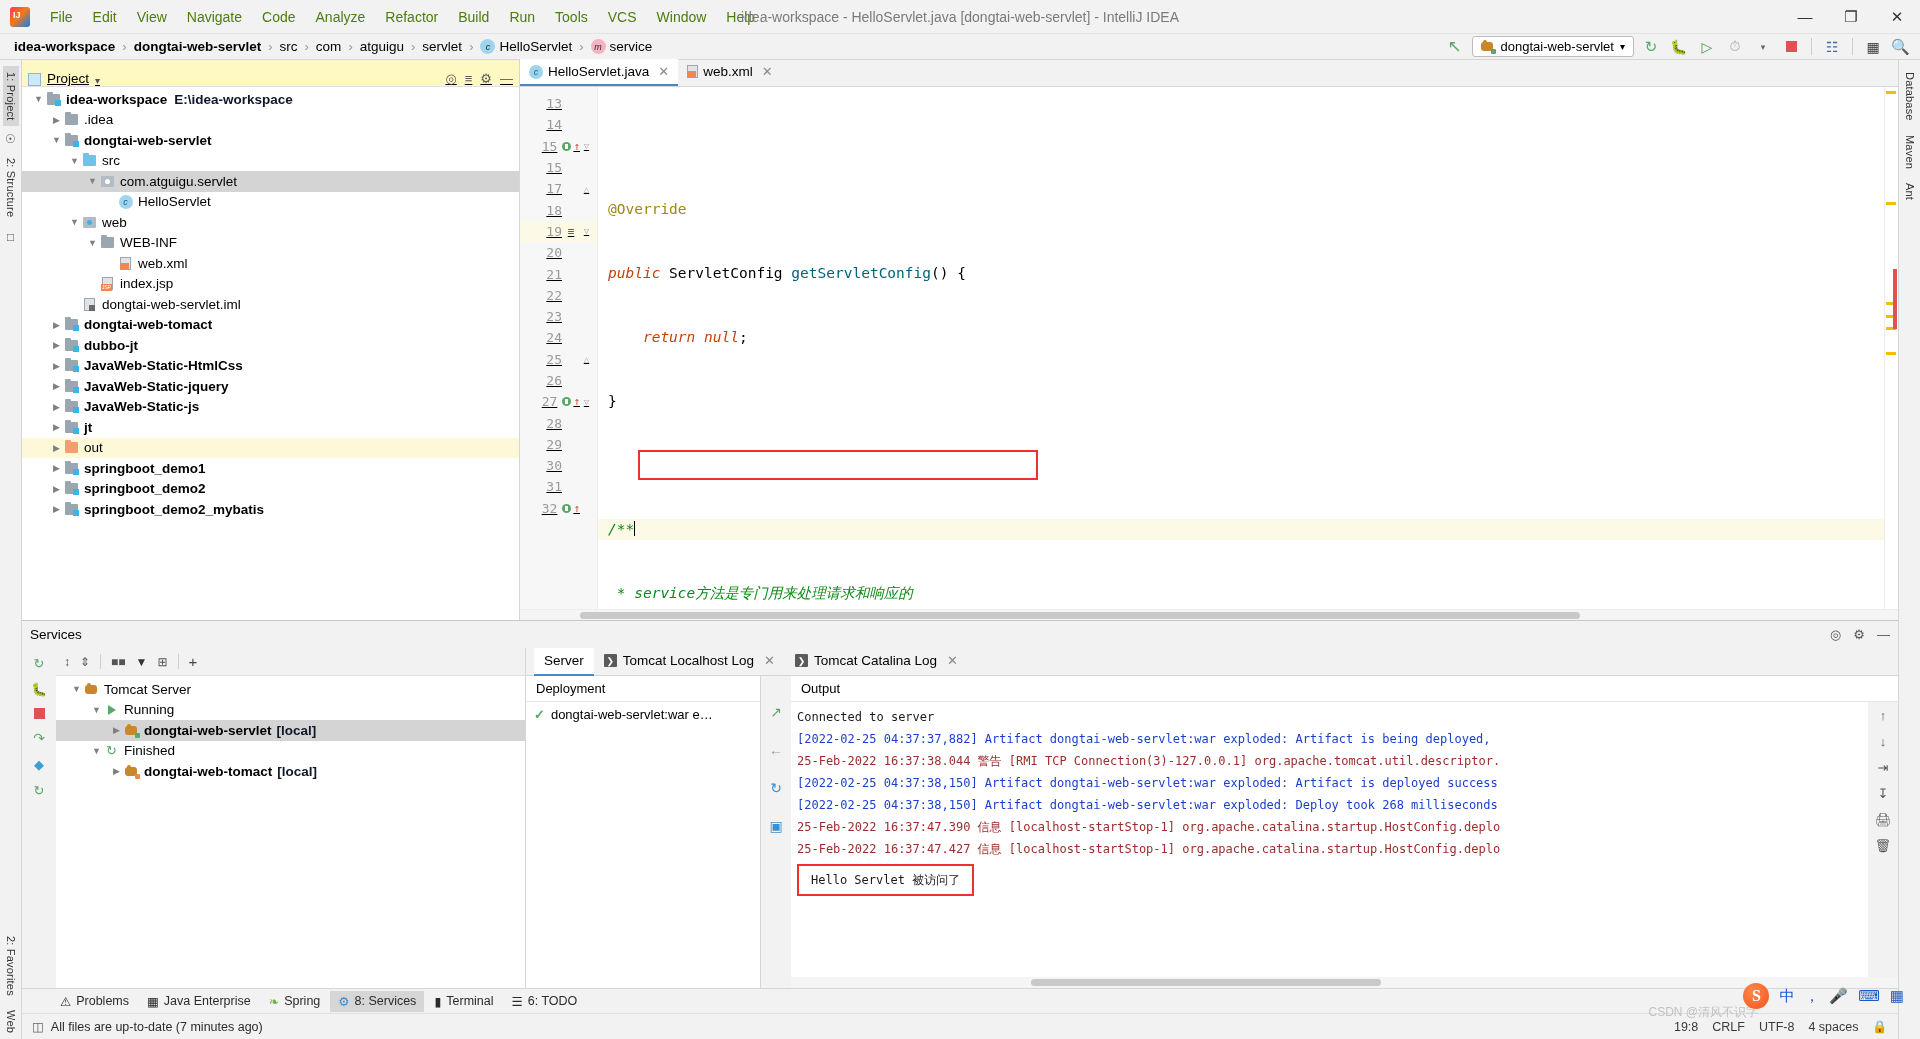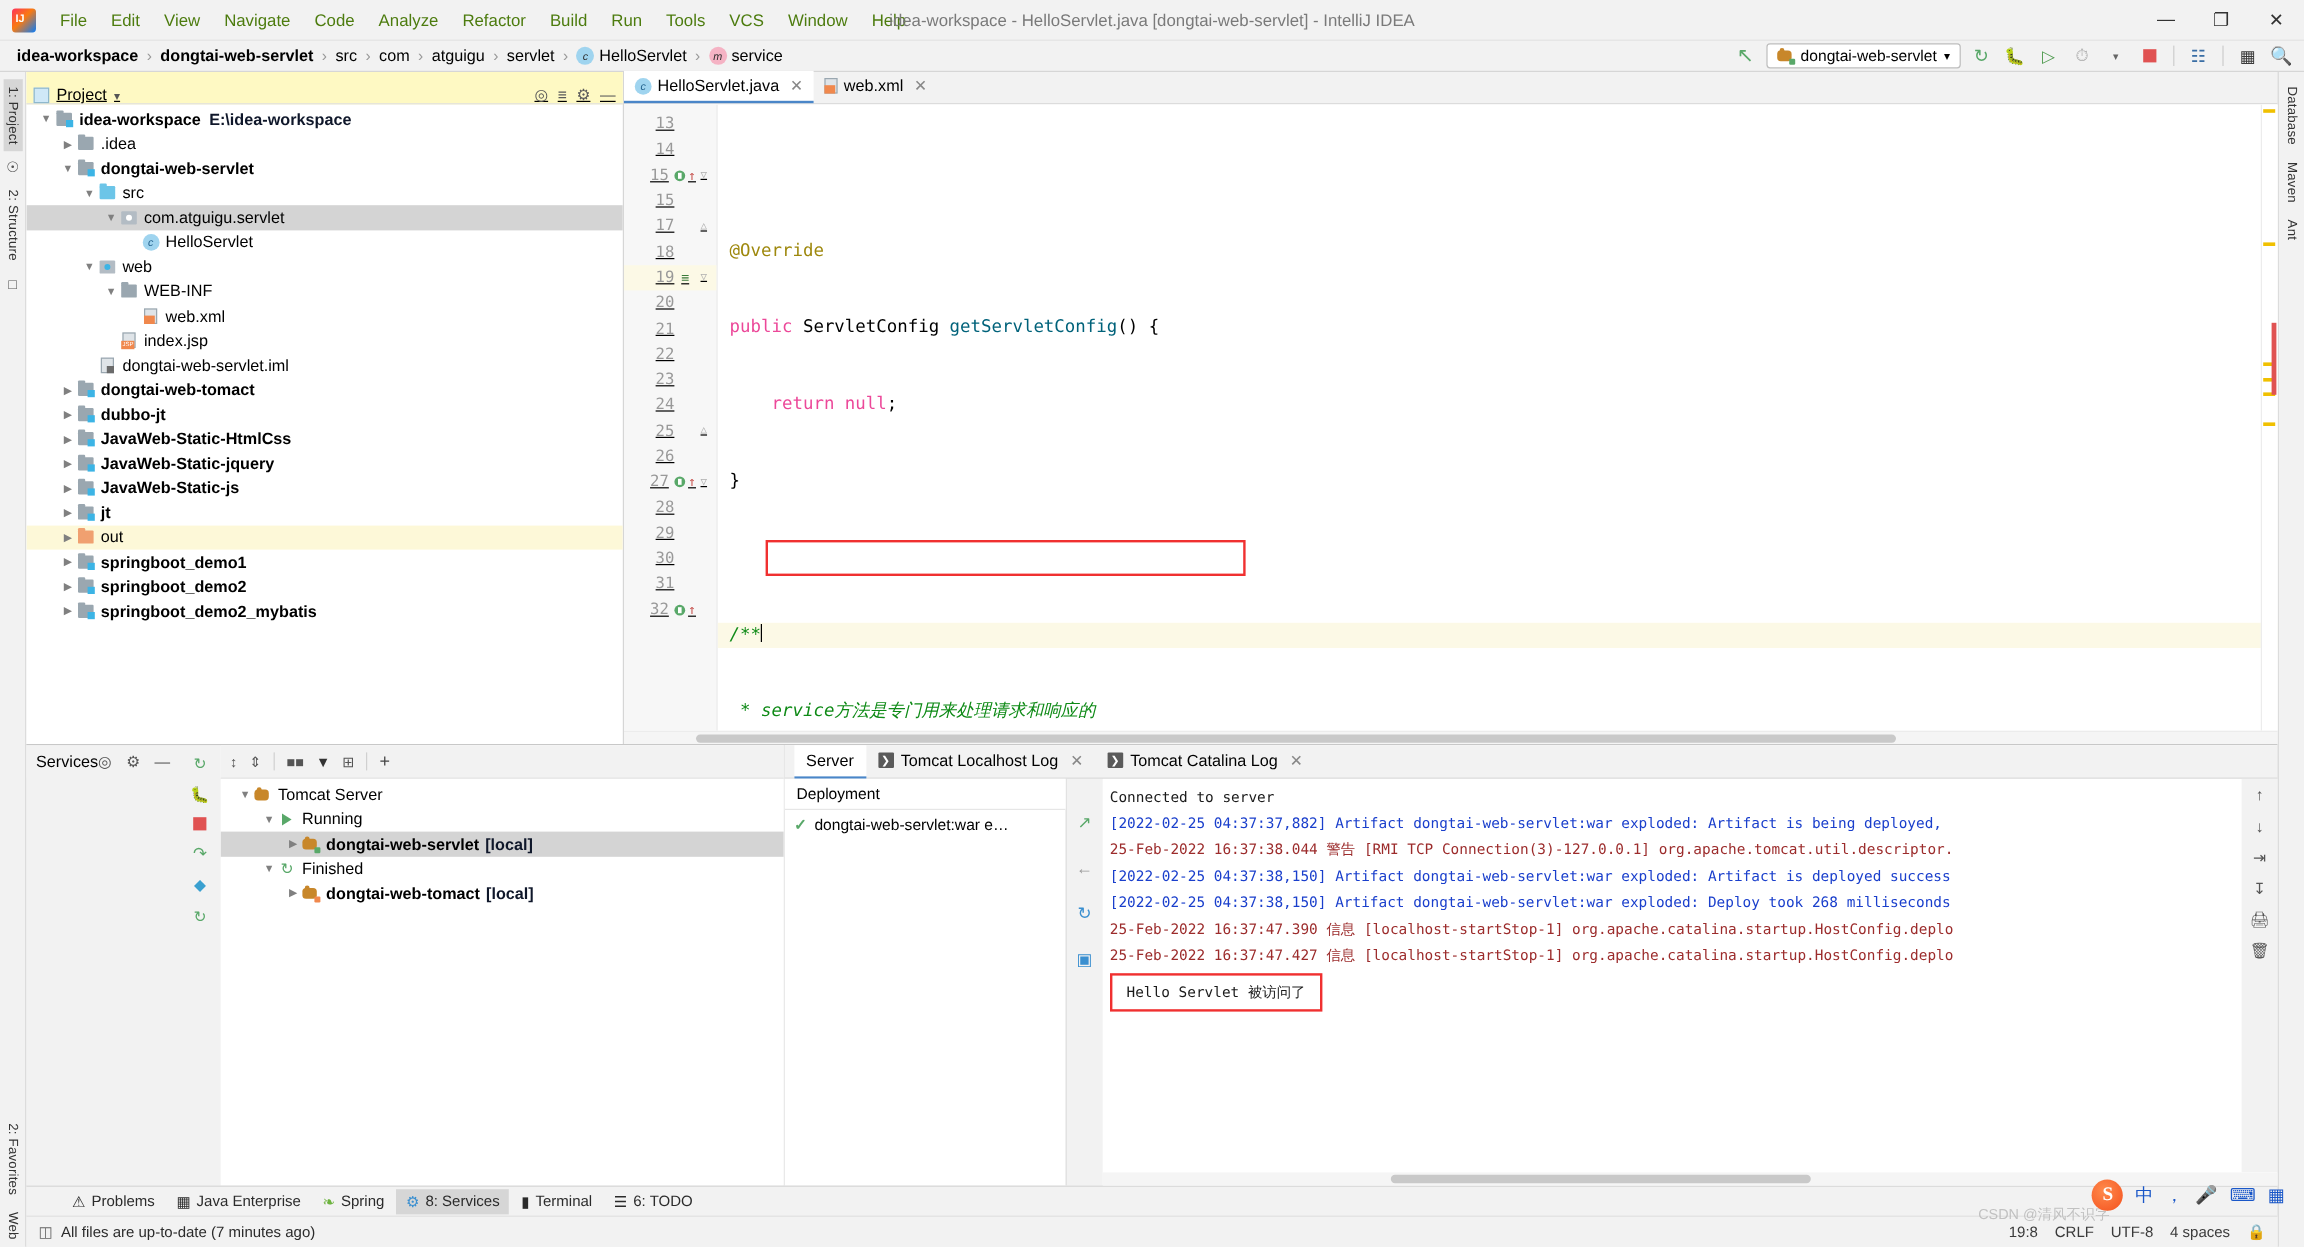--- a/index.html
+++ b/index.html
@@ -171,38 +171,38 @@
   .run-dot::after{content:"";position:absolute;left:3px;top:2px;width:3px;height:5px;background:#fff;}
   .ovr-arrow { color:#c75450; font-size:11px; margin-left:-2px; }
   .fold { width:13px; text-align:center; color:#b0b0b0; font-size:9px; }
   .code-lines {
     flex:1; padding-top:6px; font-family:"DejaVu Sans Mono", monospace;
     font-size:14.5px; line-height:21.3px; overflow:hidden; position:relative;
     white-space: pre;
   }
   .cl { height:21.3px; line-height:21.3px; padding-left:10px; white-space:pre; }
   .cl.hl { background: #fcf9e6; }
-  .kw { color:#ec4899; }
+  .kw { color:#c2410c;font-style:italic; }
   .ann { color:#9e880d; }
   .cmt { color:#0e8a16; font-style: italic; }
   .typ { color:#000; }
   .fn { color:#00627a; }
   .cursor { display:inline-block; width:1px; height:15px; background:#000; vertical-align:-2px; }
   .redbox {
     position:absolute; border: 2px solid #f03030; pointer-events:none;
   }
   .err-stripe { position:absolute; right:0; top:0; width:14px; height:100%; background:#fff; border-left:1px solid #ececec;}
   .stripe-mark { position:absolute; right:2px; width:10px; height:3px; }
   .scroll-h {
     height:11px; background:#f5f5f5; flex-shrink:0; position:relative; border-top:1px solid #ececec;
   }
   .scroll-h::after{content:"";position:absolute;left:60px;top:2px;width:1000px;height:7px;background:#c9c9c9;border-radius:4px;}
 
   
-  .lower { height: 368px; display:flex; flex-direction:row; background:#f2f2f2; border-top:1px solid #c8c8c8; flex-shrink:0;}
+  .lower { height: 368px; display:flex; flex-direction:column; background:#f2f2f2; border-top:1px solid #c8c8c8; flex-shrink:0;}
   .svc-head { height:27px; display:flex; align-items:center; padding:0 8px; background:#f2f2f2; flex-shrink:0;}
   .svc-title { font-size:13.5px; }
   .svc-head-icons { margin-left:auto; display:flex; gap:12px; align-items:center; color:#555; font-size:13px;}
   .svc-body { flex:1; display:flex; min-height:0; }
   .svc-toolstrip {
     width:34px; background:#f2f2f2; display:flex; flex-direction:column; align-items:center;
     padding-top:8px; gap:11px; flex-shrink:0;
   }
   .svc-tree-col { width: 470px; display:flex; flex-direction:column; background:#fff; border-right:1px solid #d6d6d6; flex-shrink:0;}
   .svc-tree-tb { height:28px; display:flex; align-items:center; gap:10px; padding:0 8px; background:#f2f2f2; border-bottom:1px solid #e0e0e0; flex-shrink:0;}
@@ -823,20 +823,21 @@
               </div>
 
               <div class="mid-arrows">
                 <span style="color:#59a869;">↗</span>
                 <span style="color:#9a9a9a;">←</span>
                 <span style="color:#3a8fd0;">↻</span>
                 <span style="color:#3a8fd0;">▣</span>
               </div>
 
               <div class="out-col">
+                <div class="col-head">Output</div>
                 <div class="out-wrap">
                   <div class="out-log" id="out-log"><div class="logline log-black">Connected to server</div><div class="logline log-blue">[2022-02-25 04:37:37,882] Artifact dongtai-web-servlet:war exploded: Artifact is being deployed,</div><div class="logline log-red">25-Feb-2022 16:37:38.044 警告 [RMI TCP Connection(3)-127.0.0.1] org.apache.tomcat.util.descriptor.</div><div class="logline log-blue">[2022-02-25 04:37:38,150] Artifact dongtai-web-servlet:war exploded: Artifact is deployed success</div><div class="logline log-blue">[2022-02-25 04:37:38,150] Artifact dongtai-web-servlet:war exploded: Deploy took 268 milliseconds</div><div class="logline log-red">25-Feb-2022 16:37:47.390 信息 [localhost-startStop-1] org.apache.catalina.startup.HostConfig.deplo</div><div class="logline log-red">25-Feb-2022 16:37:47.427 信息 [localhost-startStop-1] org.apache.catalina.startup.HostConfig.deplo</div><div class="logline log-black" style="border: 2px solid rgb(240, 48, 48); display: inline-block; padding: 3px 12px; height: auto; margin-top: 4px;">Hello Servlet 被访问了</div></div>
                   <div class="out-gutter">
                     <span>↑</span>
                     <span>↓</span>
                     <span>⇥</span>
                     <span>↧</span>
                     <span>🖨</span>
                     <span>🗑</span>
                   </div>

